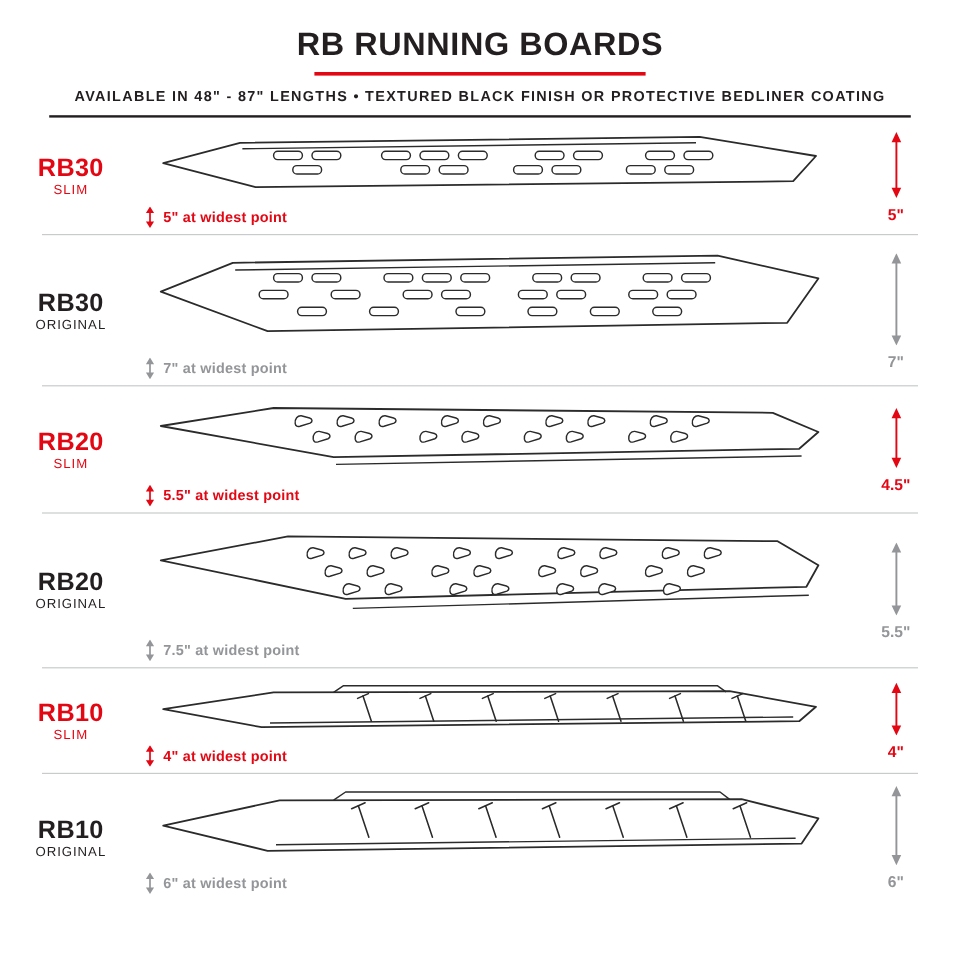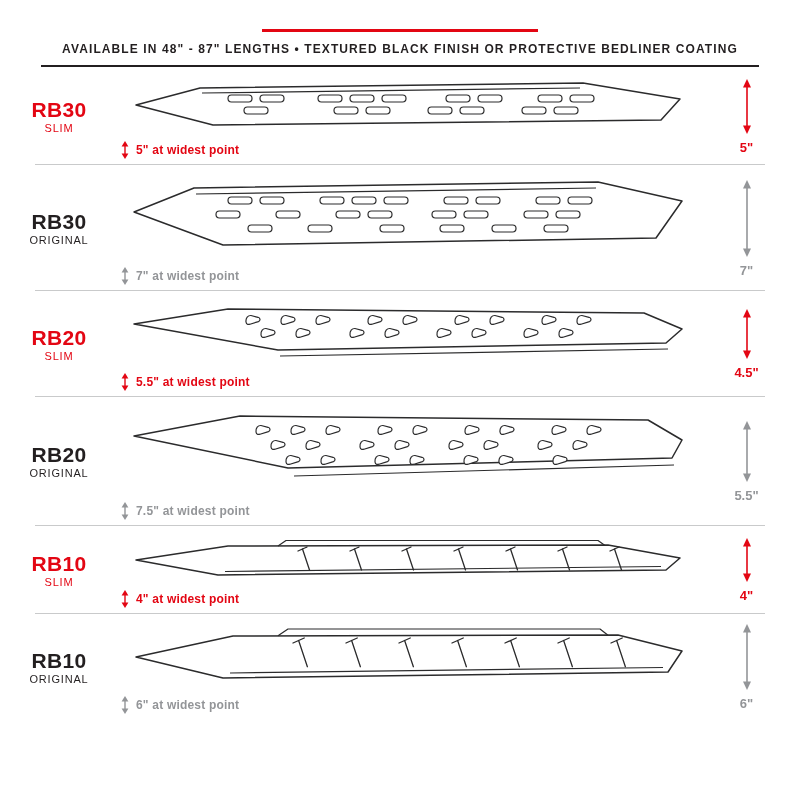--- a/index.html
+++ b/index.html
@@ -35,20 +35,21 @@
   .h-label{font-size:13px;font-weight:bold;margin-top:6px;}
 
   .divider{margin:0 35px;border-top:1px solid #c9cacb;height:0;}
 </style>
 </head>
 <body>
 
 <div class="page">
 
   <div class="header">
+    <div class="title">RB RUNNING BOARDS</div>
     <div class="rule-red"></div>
     <div class="subtitle">AVAILABLE IN 48" - 87" LENGTHS   •   TEXTURED BLACK FINISH OR PROTECTIVE BEDLINER COATING</div>
     <div class="rule-black"></div>
   </div>
 
   <section class="row theme-red">
     <div class="label-col">
       <div class="model">RB30</div>
       <div class="variant">SLIM</div>
     </div>

